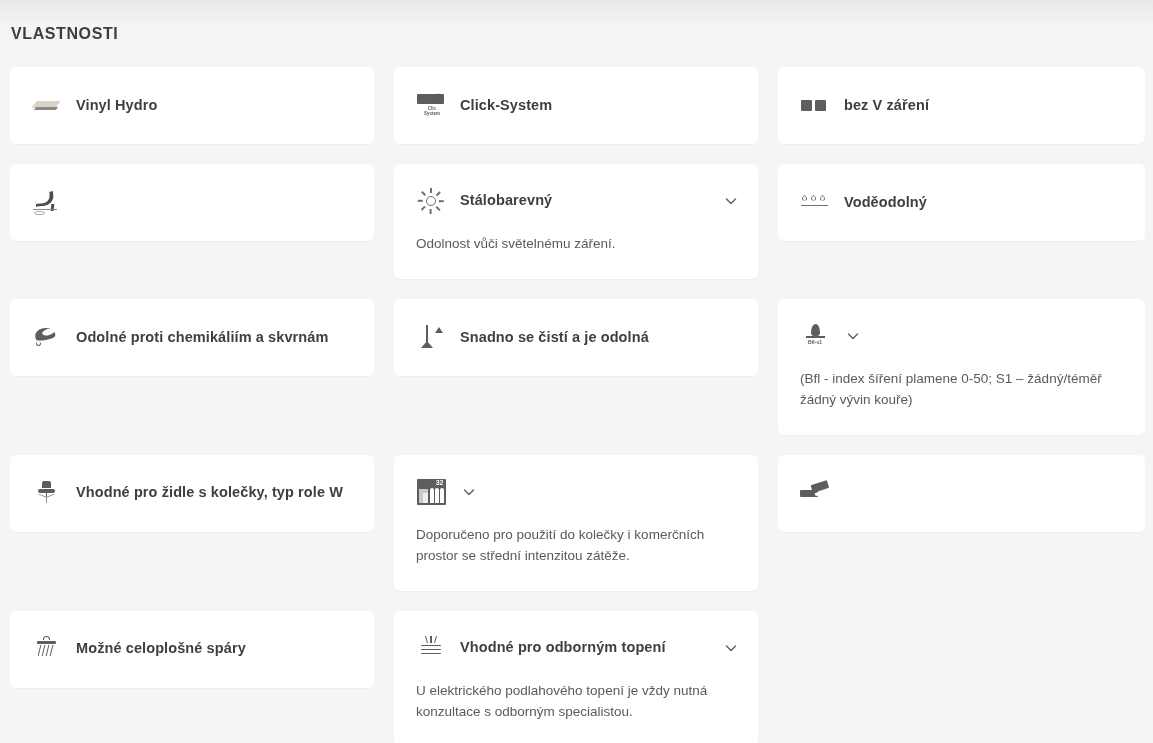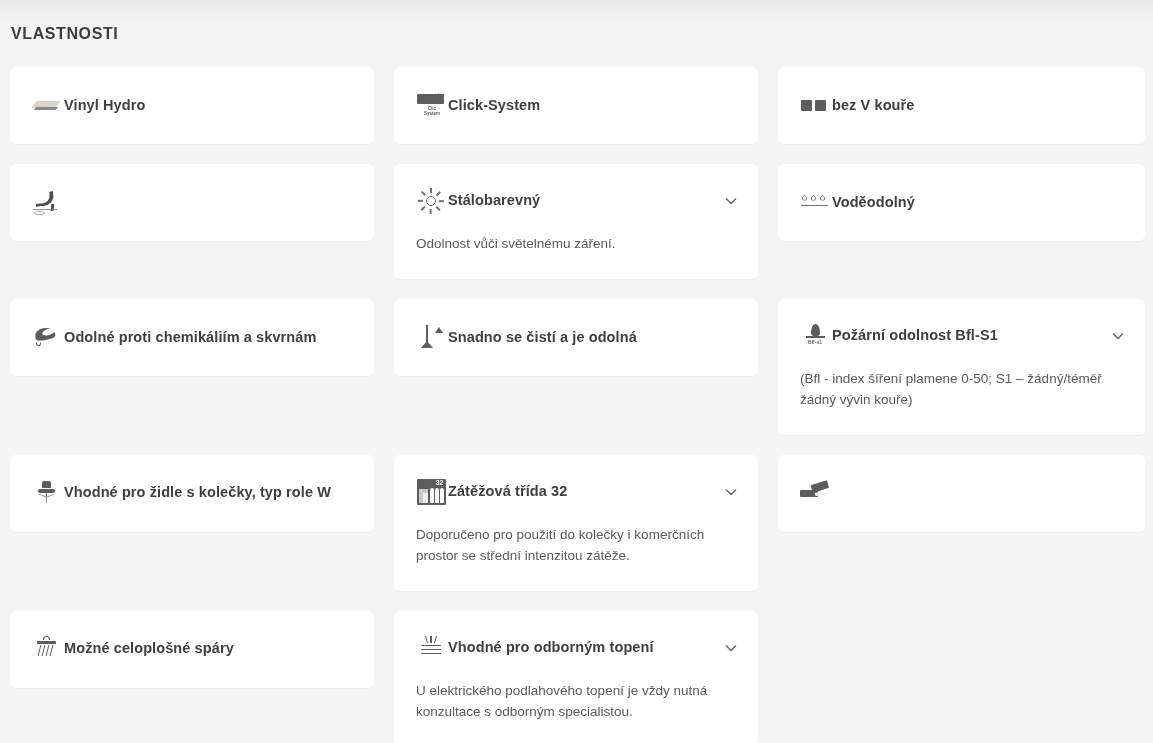--- a/index.html
+++ b/index.html
@@ -55,21 +55,21 @@
     padding: 0;
     align-self: start;
     box-shadow: 0 1px 1px rgba(0,0,0,0.03);
   }
 
   .card-head {
     display: flex;
     align-items: center;
     min-height: 77px;
     padding: 16px 18px 16px 22px;
-    gap: 2px;
+    gap: 14px;
   }
 
   .card.has-desc .card-head { min-height: 0; padding-bottom: 10px; padding-top: 22px; }
 
   .icon-wrap {
     flex: 0 0 auto;
     width: 30px;
     height: 30px;
     display: flex;
     align-items: center;
@@ -292,21 +292,21 @@
     </div>
 
     <div class="card">
       <div class="card-head">
         <span class="icon-wrap">
           <span class="ico-vgroove">
               <i></i>
               <i></i>
             </span>
         </span>
-        <span class="card-label">bez V kouře</span>
+        <span class="card-label">bez V záření</span>
       </div>
     </div>
 
     <div class="row-spacer"></div>
 
     <div class="card empty">
       <div class="card-head">
         <span class="icon-wrap">
           <span class="ico-heel">
               <span class="body"></span>
@@ -388,21 +388,20 @@
 
     <div class="card has-desc">
       <div class="card-head">
         <span class="icon-wrap">
           <span class="ico-fire">
             <span class="flame"></span>
               <span class="dish"></span>
             <span class="cap2">Bfl-s1</span>
           </span>
         </span>
-        <span class="card-label">Požární odolnost Bfl-S1</span>
         <span class="chevron">
           <svg width="16" height="16" viewBox="0 0 16 16" fill="none">
               <path d="M3.5 6 L8 10.5 L12.5 6" stroke="currentColor" stroke-width="1.6" stroke-linecap="round" stroke-linejoin="round"></path>
             </svg>
         </span>
       </div>
       <div class="card-desc">(Bfl - index šíření plamene 0-50; S1 – žádný/téměř žádný vývin kouře)</div>
     </div>
 
     <div class="row-spacer"></div>
@@ -428,21 +427,20 @@
         <span class="icon-wrap">
           <span class="ico-class">
             <span class="num">32</span>
             <span class="bld"></span>
               <span class="bld2"></span>
             <span class="p1"></span>
               <span class="p2"></span>
               <span class="p3"></span>
           </span>
         </span>
-        <span class="card-label">Zátěžová třída 32</span>
         <span class="chevron">
           <svg width="16" height="16" viewBox="0 0 16 16" fill="none">
               <path d="M3.5 6 L8 10.5 L12.5 6" stroke="currentColor" stroke-width="1.6" stroke-linecap="round" stroke-linejoin="round"></path>
             </svg>
         </span>
       </div>
       <div class="card-desc">Doporučeno pro použití do kolečky i komerčních prostor se střední intenzitou zátěže.</div>
     </div>
 
     <div class="card">

